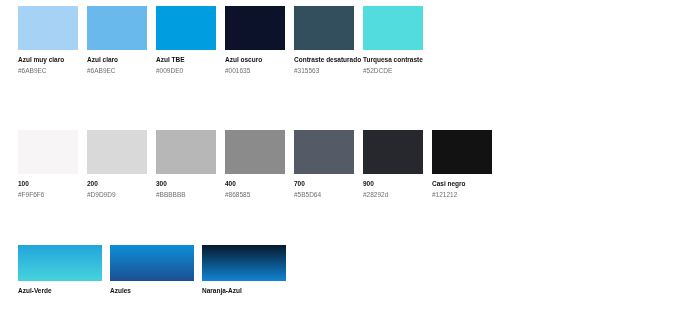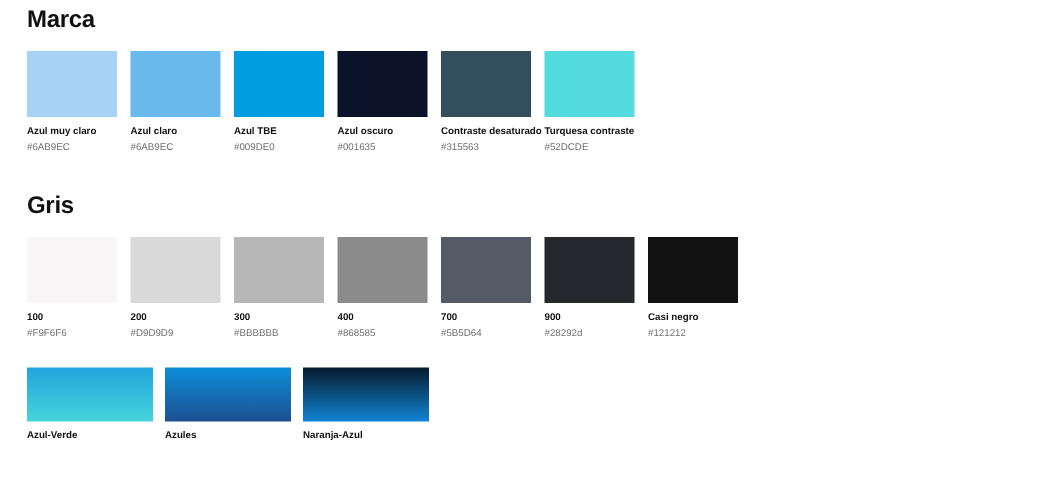--- a/index.html
+++ b/index.html
@@ -96,21 +96,20 @@
     line-height: 1.1;
     white-space: nowrap;
   }
 </style>
 </head>
 <body>
 
 <div class="page">
 
   <div class="section" id="section-marca">
-    <div class="section-title section-title-marca">Marca</div>
     <div class="swatch-row">
 
       <div class="swatch-cell">
         <span class="swatch-chip" style="background: rgb(165, 210, 245);"></span>
         <span class="swatch-name">Azul muy claro</span>
         <span class="swatch-hex">#6AB9EC</span>
       </div>
 
       <div class="swatch-cell">
         <span class="swatch-chip" style="background: rgb(106, 185, 236);"></span>
@@ -139,21 +138,20 @@
       <div class="swatch-cell">
         <span class="swatch-chip" style="background: rgb(82, 220, 222);"></span>
         <span class="swatch-name">Turquesa contraste</span>
         <span class="swatch-hex">#52DCDE</span>
       </div>
 
     </div>
   </div>
 
   <div class="section" id="section-gris">
-    <div class="section-title section-title-gris">Gris</div>
     <div class="swatch-row">
 
       <div class="swatch-cell">
         <span class="swatch-chip" style="background: rgb(247, 245, 246);"></span>
         <span class="swatch-name">100</span>
         <span class="swatch-hex">#F9F6F6</span>
       </div>
 
       <div class="swatch-cell">
         <span class="swatch-chip" style="background: rgb(217, 217, 217);"></span>

